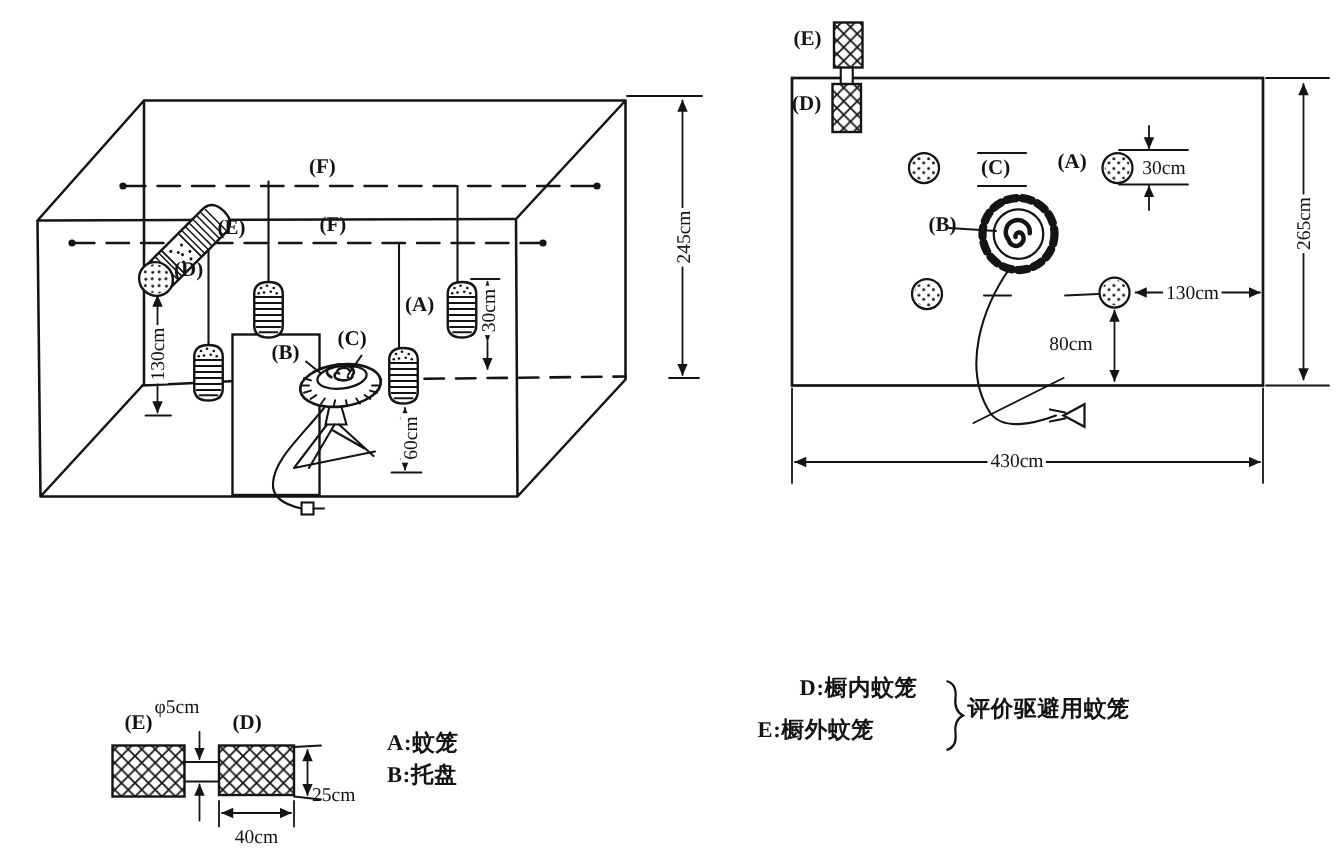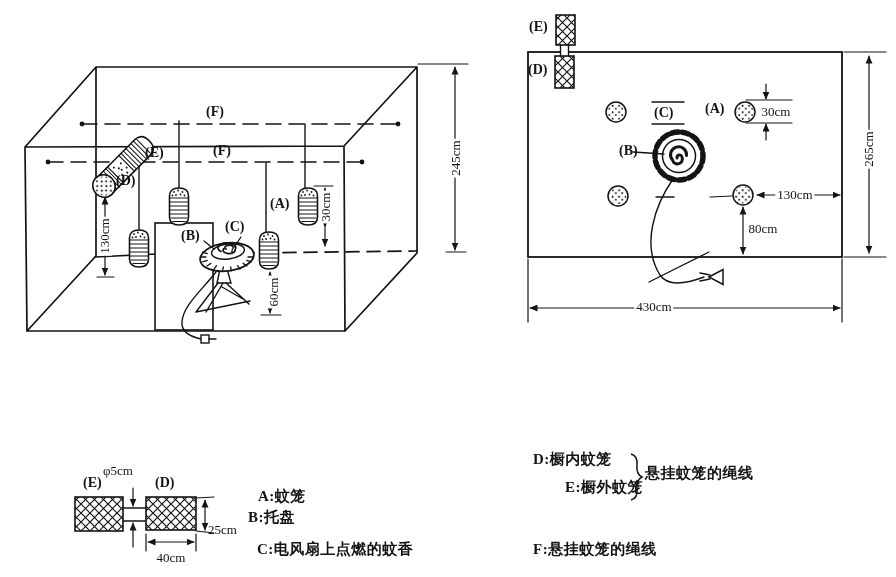--- a/index.html
+++ b/index.html
@@ -251,31 +251,29 @@
 <span class="dim rot" style="left:326px;top:207px">30cm</span>
 <span class="dim rot" style="left:274px;top:292px">60cm</span>
 
 <span class="lbl" style="left:529px;top:19px">(E)</span>
 <span class="lbl" style="left:528px;top:62px">(D)</span>
 <span class="lbl" style="left:705px;top:101px">(A)</span>
 <span class="lbl" style="left:619px;top:143px">(B)</span>
 <span class="lbl" style="left:654px;top:105px">(C)</span>
 <span class="dim" style="left:776px;top:112px">30cm</span>
 <span class="dim" style="left:795px;top:195px">130cm</span>
-<span class="dim" style="left:763px;top:229px">80cm</span>
-<span class="dim" style="left:654px;top:307px">430cm</span>
+<span class="dim" style="left:714px;top:229px">80cm</span>
+<span class="dim" style="left:678px;top:307px">430cm</span>
 <span class="dim rot" style="left:869px;top:149px">265cm</span>
 
 <span class="lbl" style="left:83px;top:475px">(E)</span>
 <span class="lbl" style="left:155px;top:475px">(D)</span>
 <span class="dim tl" style="left:103px;top:464px;font-weight:normal">φ5cm</span>
 <span class="dim tl" style="left:208px;top:523px">25cm</span>
 <span class="dim" style="left:171px;top:558px">40cm</span>
 
 <span class="leg" style="left:258px;top:488px">A:蚊笼</span>
-<span class="leg" style="left:248px;top:509px">B:托盘</span>
-<span class="leg" style="left:257px;top:541px">C:电风扇上点燃的蚊香</span>
+<span class="leg" style="left:258px;top:509px">B:托盘</span>
 <span class="leg" style="left:533px;top:451px">D:橱内蚊笼</span>
-<span class="leg" style="left:565px;top:479px">E:橱外蚊笼</span>
-<span class="leg" style="left:645px;top:465px">悬挂蚊笼的绳线</span>
-<span class="leg" style="left:533px;top:541px">F:悬挂蚊笼的绳线</span>
+<span class="leg" style="left:505px;top:479px">E:橱外蚊笼</span>
+<span class="leg" style="left:645px;top:465px">评价驱避用蚊笼</span>
 
 </div>
 
 </body></html>

